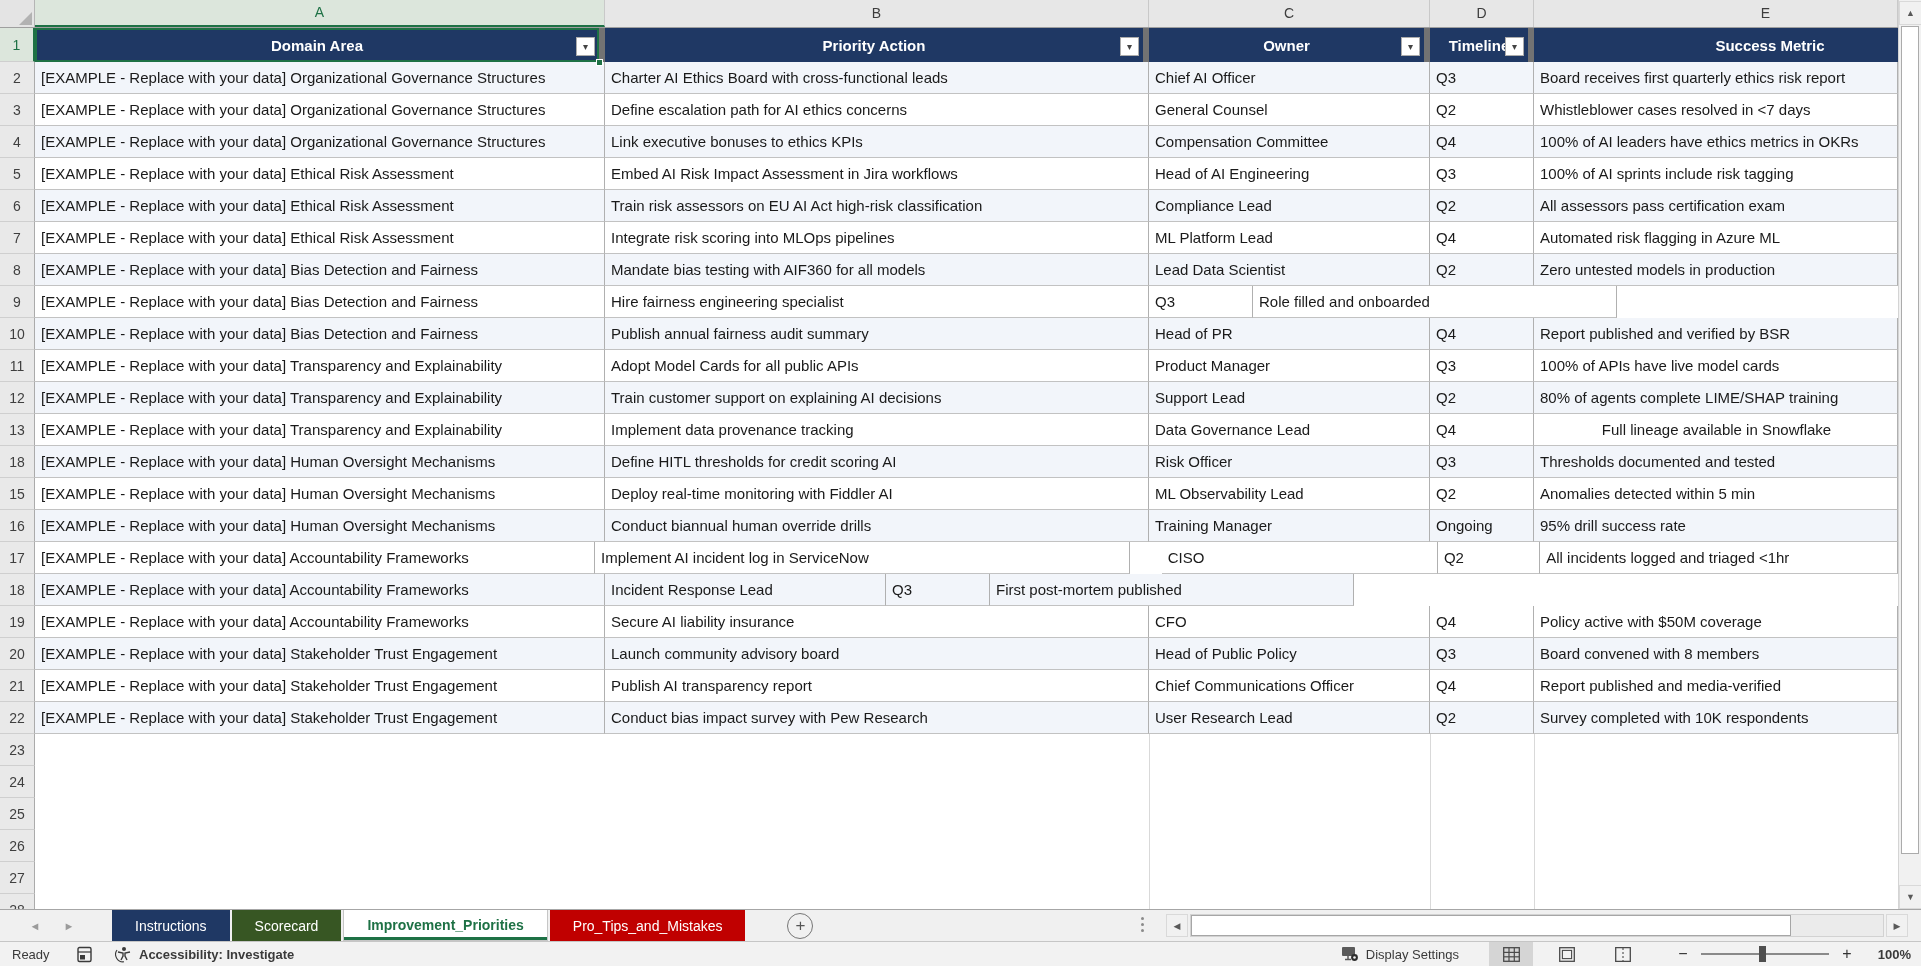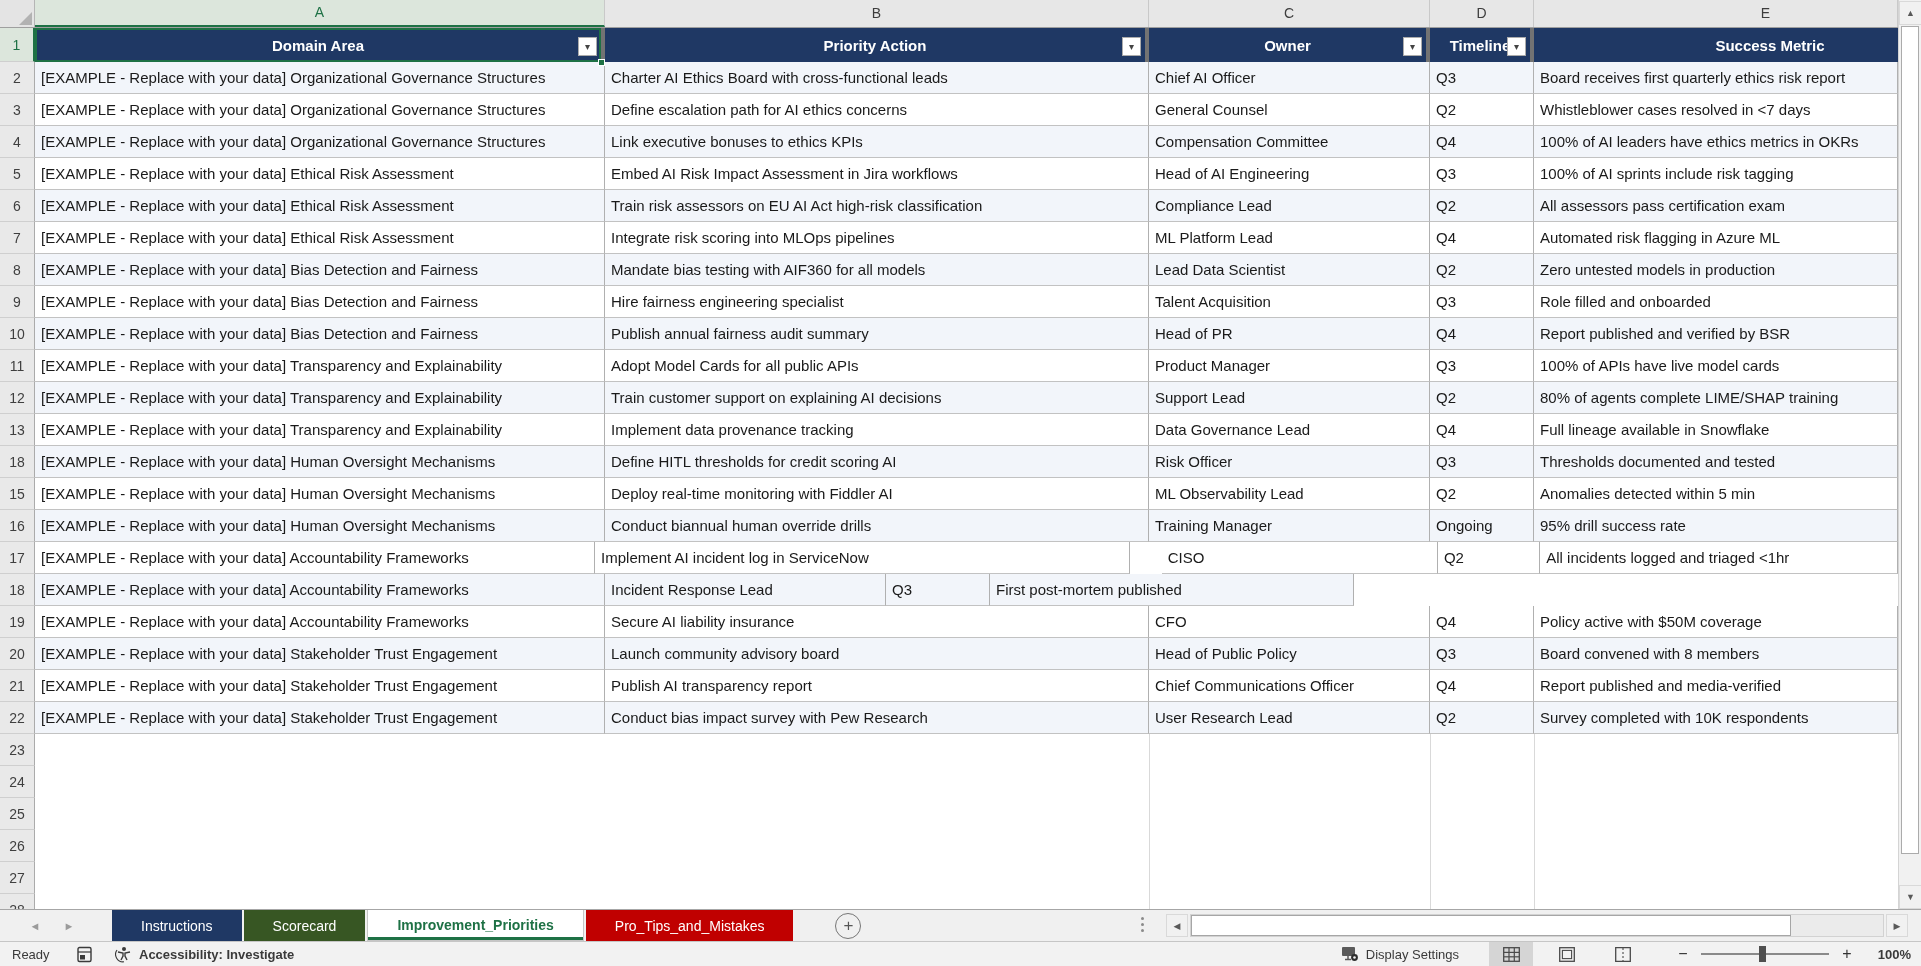--- a/index.html
+++ b/index.html
@@ -21,21 +21,21 @@
   .col-head.sel{ background:var(--selhead); color:var(--green); border-bottom:2px solid var(--green); line-height:25px; }
   .col-head.col-e{ padding-left:100px; }
 
   .sheetrow{ display:flex; }
   .gutter{ width:35px; flex:0 0 35px; background:#E9E9E9; border-right:1px solid #ABABAB; border-bottom:1px solid #CFCFCF;
       text-align:center; font-size:14px; color:#3f3f3f; display:flex; align-items:center; justify-content:center; }
   .g-sel{ background:var(--selhead); color:var(--green); border-right:2px solid var(--green); }
 
   #headerrow{ height:34px; }
   .hcell{ position:relative; height:34px; background:var(--navy); color:#fff; font-weight:bold; font-size:15px;
-      display:flex; align-items:center; justify-content:center; border-right:4px solid #737373; }
+      display:flex; align-items:center; justify-content:center; border-right:6px solid #737373; }
   .hcell.col-e{ padding-left:108px; border-right:none; }
   .hcell.a1{ box-shadow:inset 0 0 0 2px var(--green); }
   .fillhandle{ position:absolute; right:-4px; bottom:-4px; width:7px; height:7px; background:var(--green);
       border:1px solid #fff; z-index:5; }
   .filterbtn{ position:absolute; right:4px; bottom:6px; width:19px; height:19px; background:#fff;
       border:1px solid #ACACAC; color:#444; font-size:10px; line-height:17px; text-align:center; font-weight:400; }
 
   .row{ height:32px; }
   .cell{ height:32px; line-height:31px; padding:0 4px 0 6px; font-size:15px; color:#1a1a1a; background:#fff;
       border-right:1px solid #B0B0B0; border-bottom:1px solid #C2C2C2; white-space:nowrap; overflow:hidden; }
@@ -51,21 +51,21 @@
       display:flex; align-items:center; justify-content:center; border:1px solid #D9D9D9; }
   #vs-up{ top:1px; }
   #vs-down{ bottom:0; }
   #vs-thumb{ position:absolute; left:2px; top:26px; width:18px; height:828px; background:#fff; border:1px solid #ABABAB; }
 
   
   #tabbar{ position:absolute; left:0; top:909px; width:1921px; height:32px; background:#F0F0F0;
       border-top:1px solid #A6A6A6; display:flex; align-items:stretch; }
   .tabnav{ width:34px; display:flex; align-items:center; justify-content:center; color:#9B9B9B; font-size:11px; }
   #tabnav-wrap{ display:flex; padding-left:18px; width:112px; }
-  .tab{ display:flex; align-items:center; padding:0 29px; font-size:14px; margin-right:2px; position:relative;
+  .tab{ display:flex; align-items:center; padding:0 23px; font-size:14px; margin-right:2px; position:relative;
       white-space:nowrap; }
   .tab.navy{ background:var(--navy); color:#fff; }
   .tab.green{ background:var(--dkgreen); color:#fff; }
   .tab.red{ background:var(--red); color:#fff; }
   .tab.active{ background:#fff; color:var(--green); font-weight:bold; border:1px solid #C6C6C6; border-top:none; }
   .tab.active::after{ content:""; position:absolute; left:0; right:0; bottom:0; height:3px; background:var(--green); }
   #addsheet{ width:26px; height:26px; border:1px solid #767676; border-radius:50%; margin:3px 0 0 40px;
       color:#555; font-size:17px; line-height:23px; text-align:center; }
   #tabdots{ position:absolute; left:1141px; top:7px; width:4px; display:flex; flex-direction:column; gap:3px; }
   #tabdots i{ width:3px; height:3px; background:#8a8a8a; border-radius:50%; }
@@ -190,21 +190,20 @@
           <div class="cell" style="width: 570px;">[EXAMPLE - Replace with your data] Bias Detection and Fairness</div>
           <div class="cell" style="width: 544px;">Mandate bias testing with AIF360 for all models</div>
           <div class="cell" style="width: 281px;">Lead Data Scientist</div>
           <div class="cell" style="width: 104px;">Q2</div>
           <div class="cell" style="width: 364px;">Zero untested models in production</div>
         </div>
         <div class="sheetrow row">
           <div class="gutter">9</div>
           <div class="cell" style="width: 570px;">[EXAMPLE - Replace with your data] Bias Detection and Fairness</div>
           <div class="cell" style="width: 544px;">Hire fairness engineering specialist</div>
-          <div class="cell" style="width: 281px;">Talent Acquisition</div>
           <div class="cell" style="width: 104px;">Q3</div>
           <div class="cell" style="width: 364px;">Role filled and onboarded</div>
         </div>
         <div class="sheetrow row band">
           <div class="gutter">10</div>
           <div class="cell" style="width: 570px;">[EXAMPLE - Replace with your data] Bias Detection and Fairness</div>
           <div class="cell" style="width: 544px;">Publish annual fairness audit summary</div>
           <div class="cell" style="width: 281px;">Head of PR</div>
           <div class="cell" style="width: 104px;">Q4</div>
           <div class="cell" style="width: 364px;">Report published and verified by BSR</div>
@@ -224,21 +223,21 @@
           <div class="cell" style="width: 281px;">Support Lead</div>
           <div class="cell" style="width: 104px;">Q2</div>
           <div class="cell" style="width: 364px;">80% of agents complete LIME/SHAP training</div>
         </div>
         <div class="sheetrow row">
           <div class="gutter">13</div>
           <div class="cell" style="width: 570px;">[EXAMPLE - Replace with your data] Transparency and Explainability</div>
           <div class="cell" style="width: 544px;">Implement data provenance tracking</div>
           <div class="cell" style="width: 281px;">Data Governance Lead</div>
           <div class="cell" style="width: 104px;">Q4</div>
-          <div class="cell" style="width: 364px;">Full lineage available in Snowflake</div>
+          <div class="cell" style="width: 364px; text-align: center;">Full lineage available in Snowflake</div>
         </div>
         <div class="sheetrow row band">
           <div class="gutter">18</div>
           <div class="cell" style="width: 570px;">[EXAMPLE - Replace with your data] Human Oversight Mechanisms</div>
           <div class="cell" style="width: 544px;">Define HITL thresholds for credit scoring AI</div>
           <div class="cell" style="width: 281px;">Risk Officer</div>
           <div class="cell" style="width: 104px;">Q3</div>
           <div class="cell" style="width: 364px;">Thresholds documented and tested</div>
         </div>
         <div class="sheetrow row">

